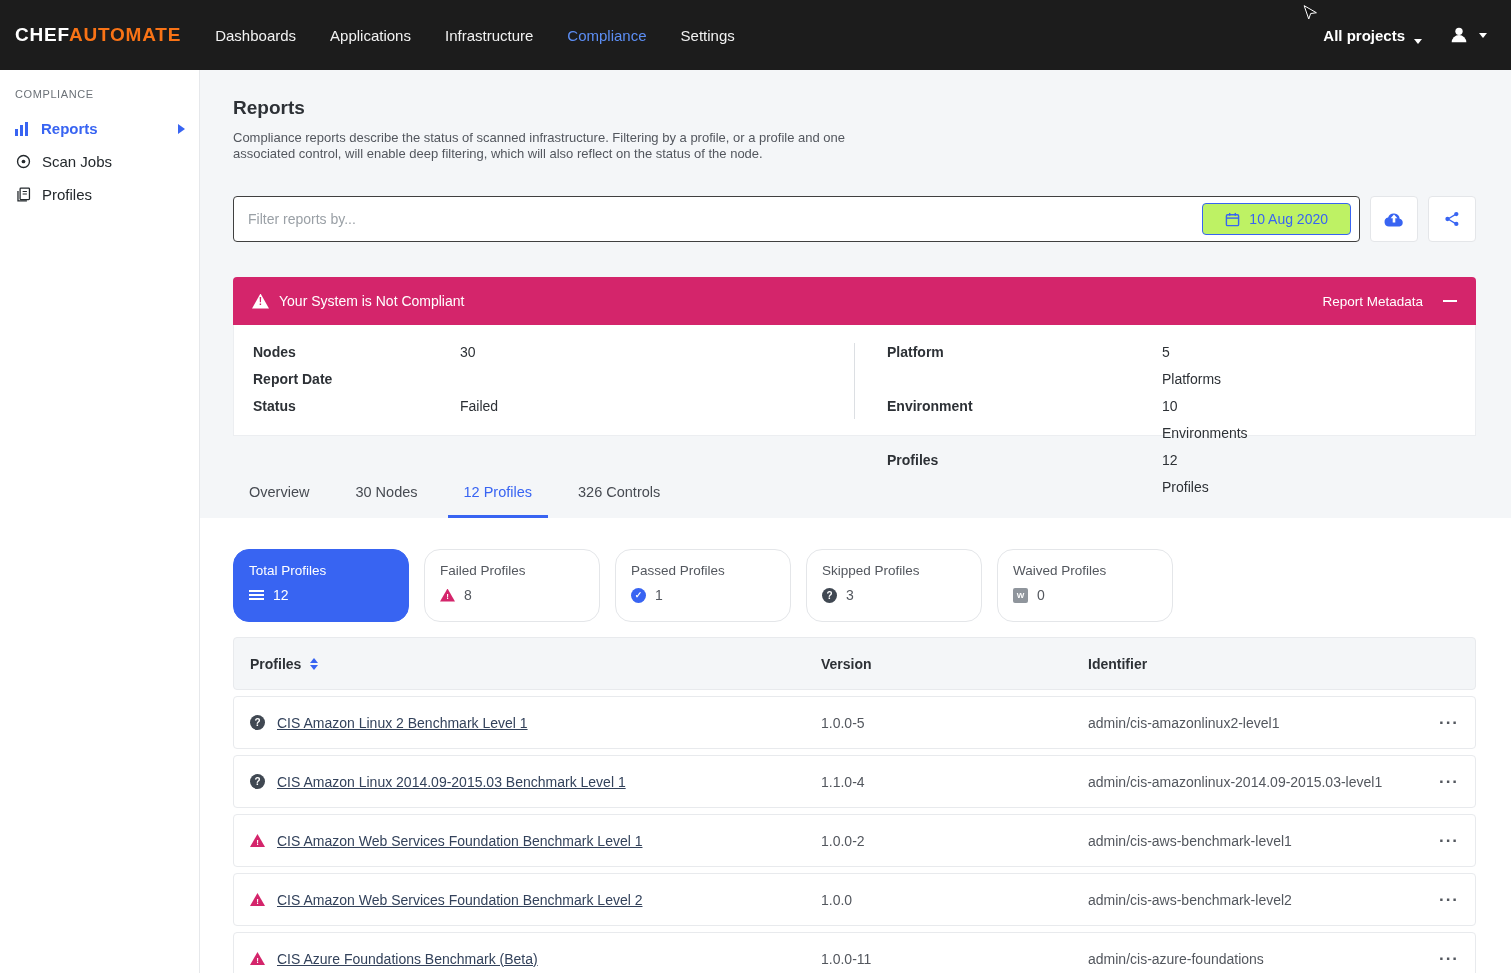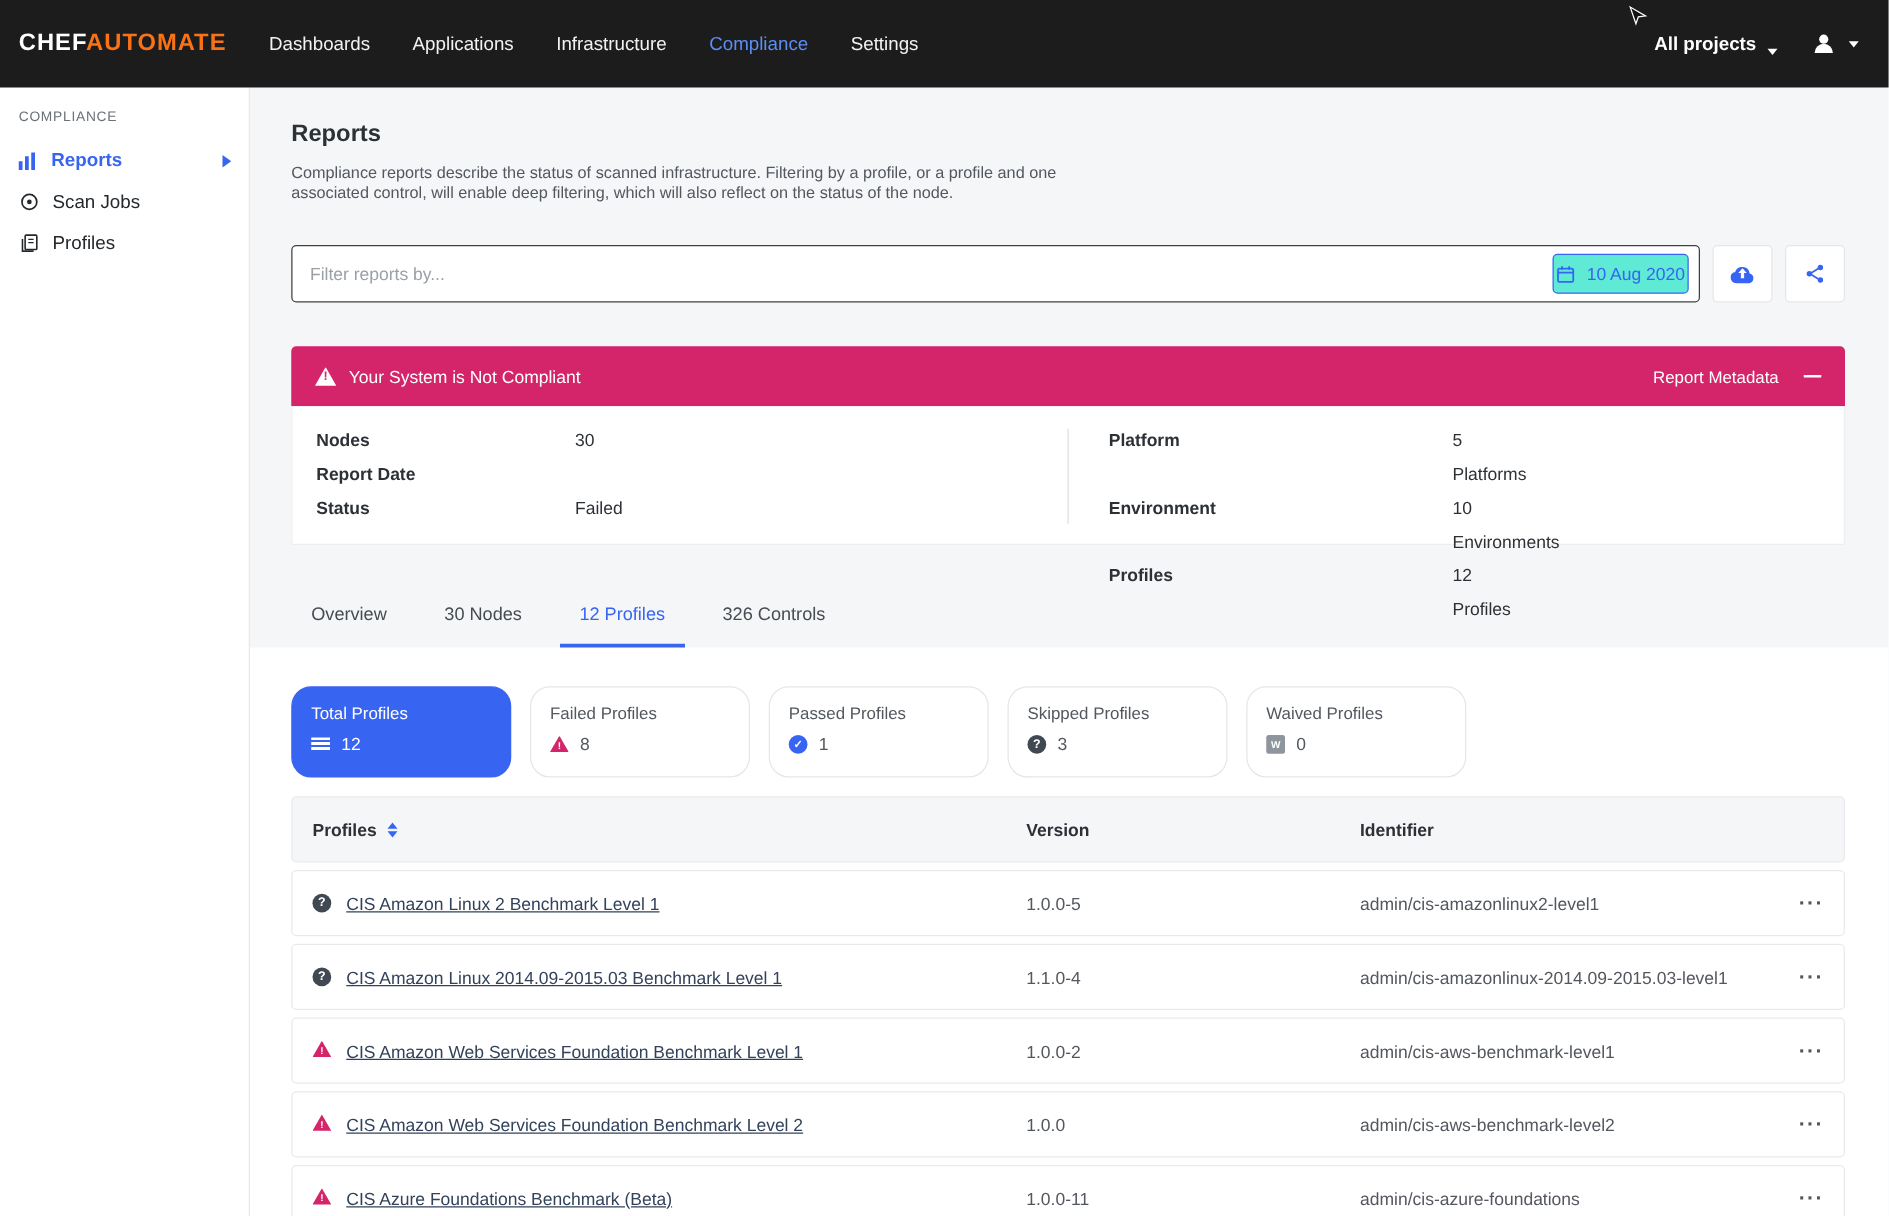--- a/index.html
+++ b/index.html
@@ -32,21 +32,21 @@
   
   .main { position:absolute; top:70px; left:200px; right:0; bottom:0; background:#f4f6f8; overflow:hidden; }
   .content-pad { padding-left:33px; padding-right:35px; }
   .page-title { margin-top:27px; font-size:19px; font-weight:700; color:#2d3136; }
   .desc { margin-top:11px; max-width:622px; font-size:13px; line-height:16px; color:#53575e; }
 
   .filter-row { margin-top:34px; display:flex; gap:10px; }
   .filter-box { flex:none; width:1127px; height:46px; background:#fff; border:1px solid #404040; border-radius:4px; display:flex; align-items:center; padding:0 8px 0 14px; }
   .filter-box input { flex:1; border:none; outline:none; font-size:14px; color:#2d3136; font-family:"Liberation Sans",sans-serif; background:transparent; }
   .filter-box input::placeholder { color:#9aa0a6; }
-  .date-btn { height:32px; border:1px solid #3864f2; background:#5eead4; color:#3864f2; border-radius:4px; display:flex; align-items:center; gap:9px; padding:0 2px; font-size:14px; font-family:"Liberation Sans",sans-serif; cursor:pointer; }
+  .date-btn { height:32px; border:1px solid #3864f2; background:#bef264; color:#3864f2; border-radius:4px; display:flex; align-items:center; gap:9px; padding:0 22px; font-size:14px; font-family:"Liberation Sans",sans-serif; cursor:pointer; }
   .icon-btn { width:50px; height:46px; background:#fff; border:1px solid #e4e6e9; border-radius:4px; display:flex; align-items:center; justify-content:center; cursor:pointer; }
 
   
   .banner { margin-top:35px; height:48px; background:#d4256b; border-radius:4px 4px 0 0; display:flex; align-items:center; color:#fff; padding:0 19px; }
   .warn-tri { width:17px; height:15px; background:#fff; clip-path:polygon(50% 0,100% 100%,0 100%); display:inline-flex; align-items:flex-end; justify-content:center; margin-right:10px; flex:none; }
   .warn-tri::after { content:"!"; color:#d4256b; font-size:10px; font-weight:700; line-height:1; margin-bottom:2px; }
   .banner-text { font-size:14px; }
   .banner-meta { margin-left:auto; font-size:13.5px; cursor:pointer; }
   .collapse { width:14px; height:2px; background:#fff; margin-left:20px; cursor:pointer; }
 
@@ -90,21 +90,21 @@
   
   .table { margin-top:15px; }
   .thead, .trow { display:grid; grid-template-columns:571px 267px 1fr 40px; align-items:center; padding:0 16px; border:1px solid #e8eaed; border-radius:4px; height:53px; }
   .thead { background:#f4f6f8; }
   .th { font-size:14px; font-weight:700; color:#2d3136; display:flex; align-items:center; }
   .sort { display:inline-flex; flex-direction:column; gap:2px; margin-left:9px; cursor:pointer; }
   .sort i { width:0; height:0; border-left:4px solid transparent; border-right:4px solid transparent; display:block; }
   .sort .up { border-bottom:5px solid #3864f2; }
   .sort .down { border-top:5px solid #3864f2; }
   .trow { background:#fff; margin-top:6px; }
-  .name-td { display:flex; align-items:flex-start; gap:12px; }
+  .name-td { display:flex; align-items:center; gap:12px; }
   .status-icon { display:inline-flex; align-items:center; justify-content:center; flex:none; }
   .status-icon[data-status="skipped"] { width:15px; height:15px; border-radius:50%; background:#404852; }
   .status-icon[data-status="skipped"]::after { content:"?"; color:#fff; font-size:10px; font-weight:700; }
   .status-icon[data-status="failed"] { width:15px; height:13px; background:#d4256b; clip-path:polygon(50% 0,100% 100%,0 100%); }
   .status-icon[data-status="failed"]::after { content:"!"; color:#fff; font-size:8px; font-weight:700; margin-top:3px; }
   .profile-link { font-size:14px; color:#33425b; text-decoration:underline; cursor:pointer; }
   .td { font-size:14px; color:#53575e; }
   .kebab { text-align:right; cursor:pointer; color:#53575e; font-size:17px; font-weight:700; letter-spacing:1px; line-height:10px; }
   .kebab::before { content:"\00b7\00b7\00b7"; }
 

